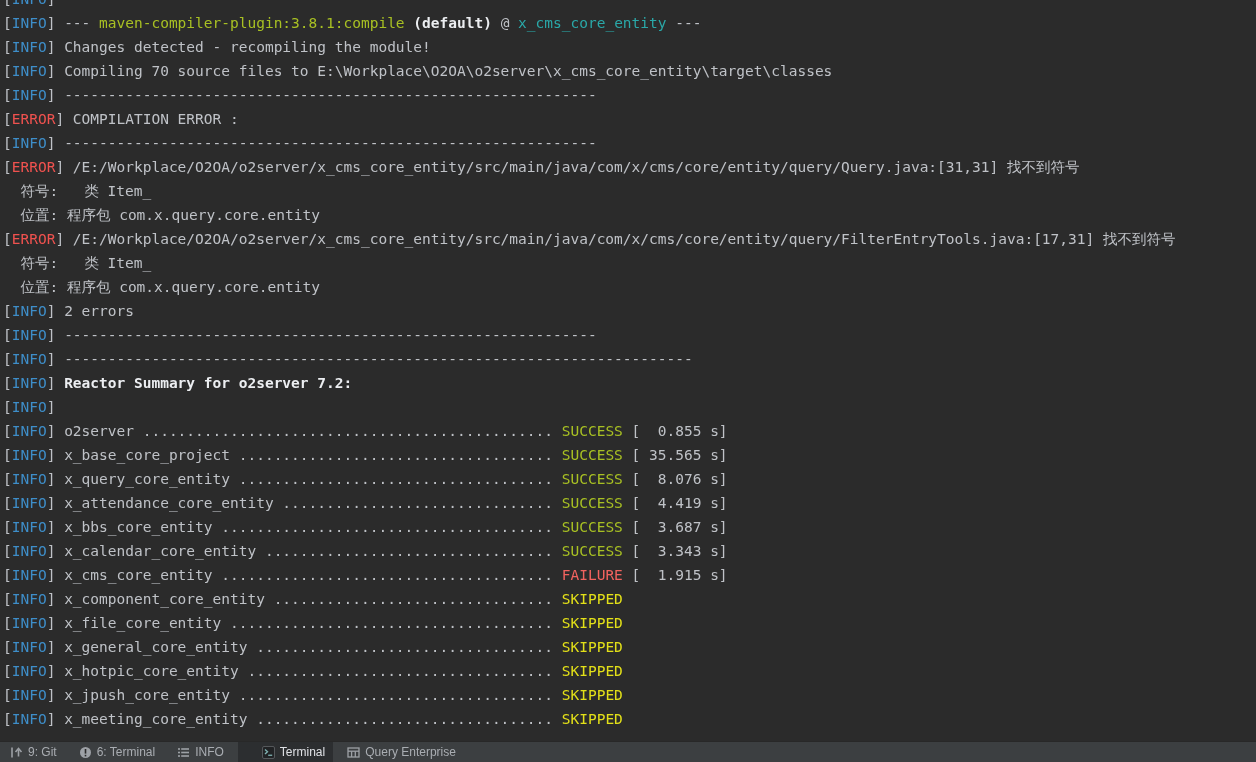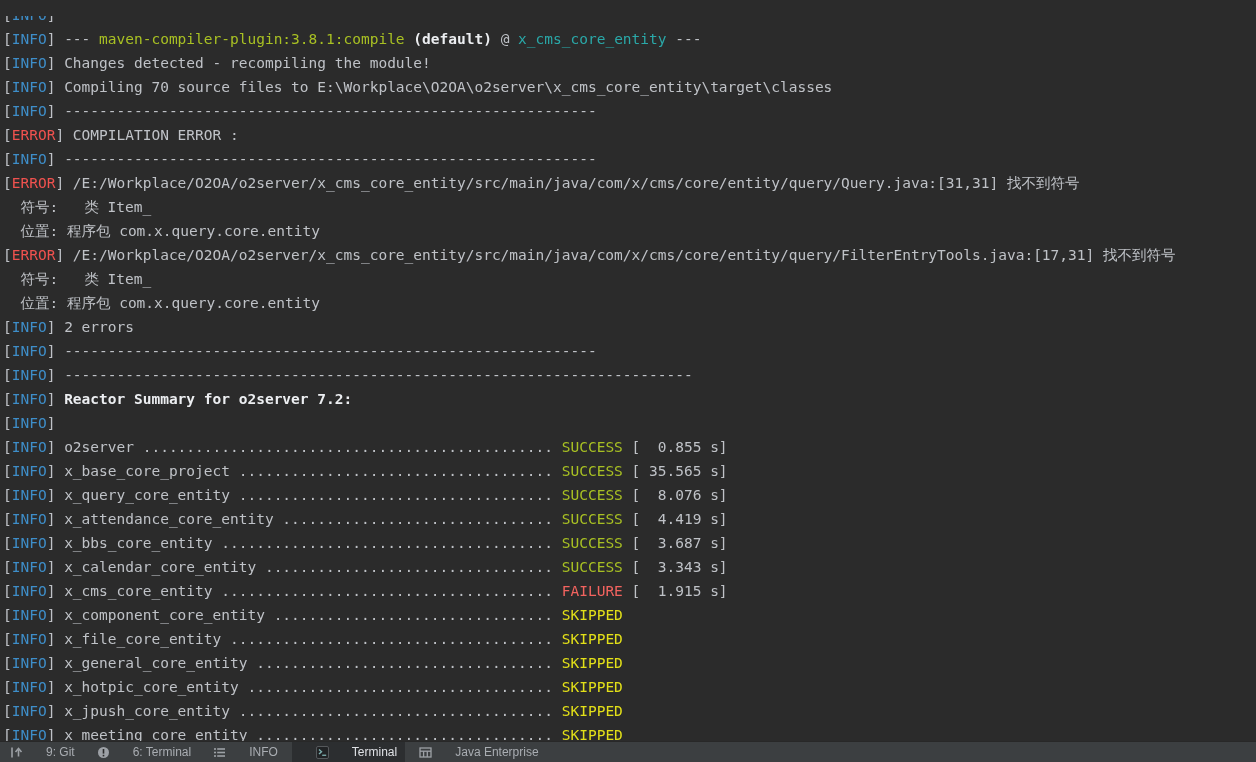--- a/index.html
+++ b/index.html
@@ -8,21 +8,21 @@
     --c-white:#eceef1; --c-bar-bg:#3c3f41; --c-bar-active:#2c2e30;
     --c-bar-text:#a9adb2; --c-bar-active-text:#dfe1e5; --c-icon:#9da1a6; --c-border:#282828;
   }
   html,body{margin:0;padding:0}
   body{
     width:1256px;height:762px;position:relative;overflow:hidden;
     background:var(--c-bg);
     font-family:"DejaVu Sans Mono",monospace;
   }
   .console{
-    position:absolute;left:0;right:0;top:0;bottom:21px;overflow:hidden;margin-top:16px;
+    position:absolute;left:0;right:0;top:0;bottom:21px;overflow:hidden;
   }
   .console-inner{
     position:absolute;left:3px;top:-13px;right:0;
     font-size:14.5px;line-height:24px;white-space:pre;color:var(--c-text);
   }
   .term-line{height:24px}
   .s-t{color:var(--c-text)}
   .s-i{color:var(--c-info)}
   .s-e{color:var(--c-error)}
   .s-g{color:var(--c-green)}
@@ -31,21 +31,21 @@
   .s-f{color:var(--c-failure)}
   .s-w{color:var(--c-white);font-weight:bold}
   .statusbar{
     position:absolute;left:0;right:0;bottom:0;height:20px;
     background:var(--c-bar-bg);border-top:1px solid var(--c-border);
     display:flex;align-items:stretch;
     font-family:"Liberation Sans",sans-serif;font-size:12px;color:var(--c-bar-text);
     padding-left:2px;
   }
   .sb-item{
-    display:flex;align-items:center;gap:23px;padding:0 8px;margin-right:6px;
+    display:flex;align-items:center;gap:5px;padding:0 8px;margin-right:6px;
     cursor:pointer;white-space:nowrap;
   }
   .sb-item.active{
     background:var(--c-bar-active);color:var(--c-bar-active-text);padding-left:24px;
   }
   .sb-icon{display:inline-flex;width:13px;height:13px;align-items:center;justify-content:center;flex:0 0 auto}
   .sb-icon svg{display:block}
 </style>
 </head>
 <body>
@@ -100,15 +100,15 @@
     </div>
     <div class="sb-item">
       <span class="sb-icon">
         <svg width="13" height="13" viewBox="0 0 13 13">
           <rect x="1" y="2" width="11" height="9" fill="none" stroke="#9da1a6" stroke-width="1.3"></rect>
           <path d="M1 5.2 H12" stroke="#9da1a6" stroke-width="1.3"></path>
           <path d="M4.6 5.2 V11" stroke="#9da1a6" stroke-width="1.3"></path>
           <path d="M8.3 5.2 V11" stroke="#9da1a6" stroke-width="1.3"></path>
         </svg>
       </span>
-      <span>Java Enterprise</span>
+      <span>Query Enterprise</span>
     </div>
   </div>
 
 </body></html>

